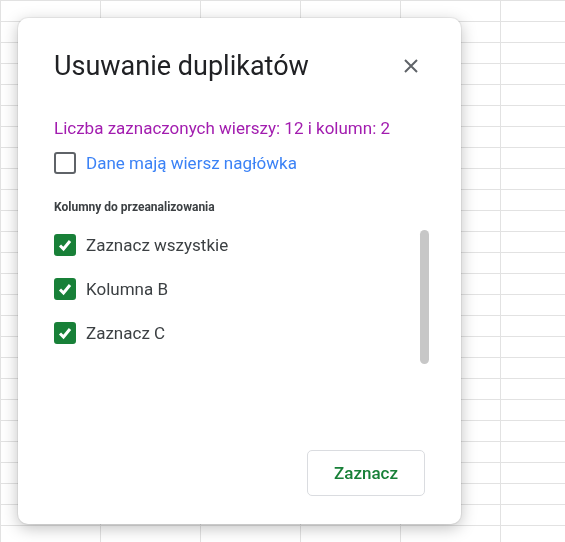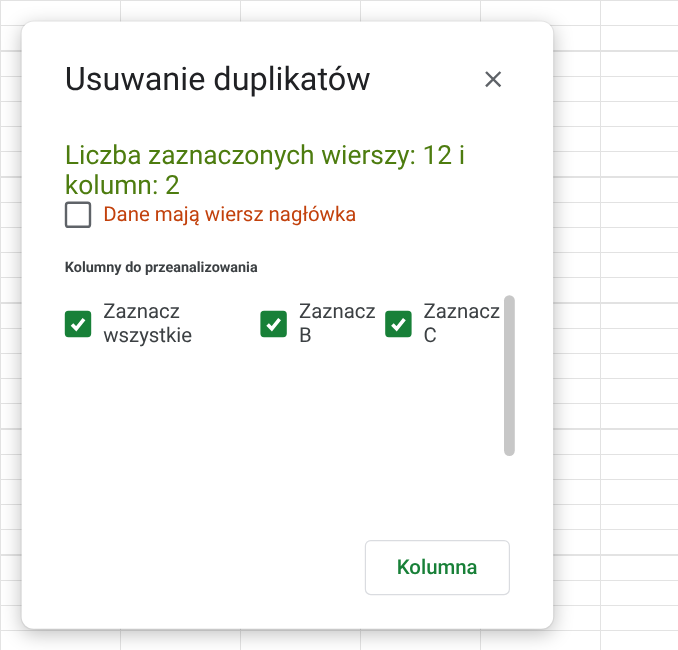--- a/index.html
+++ b/index.html
@@ -54,22 +54,23 @@
     height: 28px;
     display: flex;
     align-items: center;
     justify-content: center;
     color: #5f6368;
     cursor: pointer;
     border-radius: 50%;
   }
   .close-btn svg { width: 16px; height: 16px; }
   .info-text {
-    font-size: 22px;
-    color: #4d7c0f;
+    font-size: 17px;
+    color: #a21caf;
+    margin-bottom: 14px;
   }
   .header-row {
     display: flex;
     align-items: center;
     gap: 10px;
     margin-bottom: 26px;
   }
   .cbox {
     width: 22px;
     height: 22px;
@@ -84,34 +85,36 @@
     border: 2px solid #5f6368;
     background: #fff;
   }
   .cbox.checked {
     background: #188038;
     border: 2px solid #188038;
   }
   .cbox svg { width: 16px; height: 16px; fill: none; stroke: #fff; stroke-width: 3; }
   .checkbox-label {
     font-size: 17px;
-    color: #c2410c;
+    color: #3b82f6;
   }
   .section-title {
     font-size: 12px;
     font-weight: 700;
     color: #3c4043;
     margin-bottom: 20px;
   }
   .columns-area {
     position: relative;
     flex: 1;
   }
   .columns-list {
     display: flex;
+    flex-direction: column;
+    gap: 22px;
   }
   .col-row {
     display: flex;
     align-items: center;
     gap: 10px;
   }
   .col-label {
     font-size: 17px;
     color: #3c4043;
   }
@@ -189,33 +192,33 @@
         </div>
         <div class="col-label">Zaznacz wszystkie</div>
       </div>
 
       <div class="col-row">
         <div class="cbox checked">
           <svg viewBox="0 0 16 16">
               <path d="M3 8.5 L6.5 12 L13 4"></path>
             </svg>
         </div>
-        <div class="col-label">Zaznacz B</div>
+        <div class="col-label">Kolumna B</div>
       </div>
 
       <div class="col-row">
         <div class="cbox checked">
           <svg viewBox="0 0 16 16">
               <path d="M3 8.5 L6.5 12 L13 4"></path>
             </svg>
         </div>
         <div class="col-label">Zaznacz C</div>
       </div>
 
     </div>
     <div class="scrollbar"></div>
   </div>
 
   <div class="actions">
-    <div class="btn btn-cancel">Kolumna</div>
+    <div class="btn btn-cancel">Zaznacz</div>
   </div>
 
 </div>
 
 </body></html>

